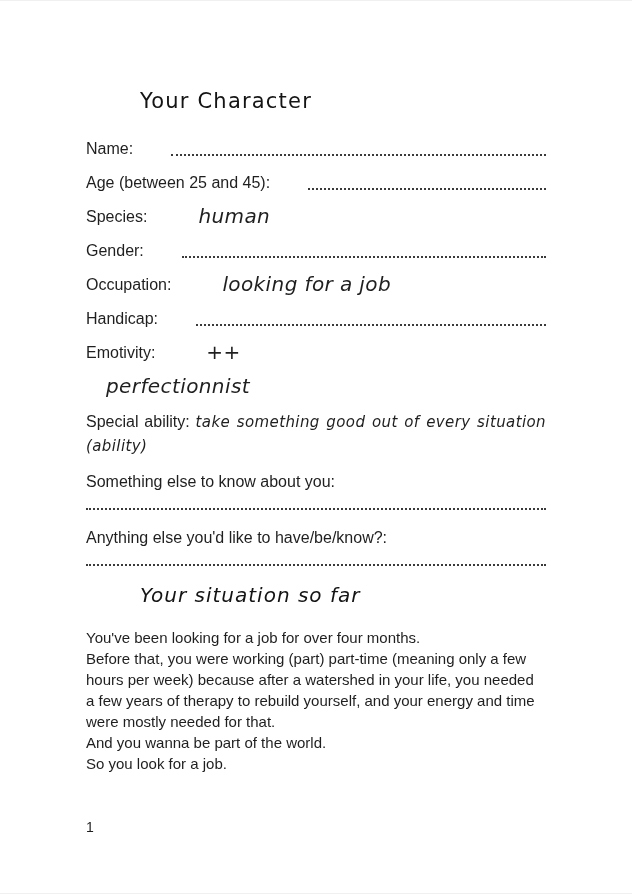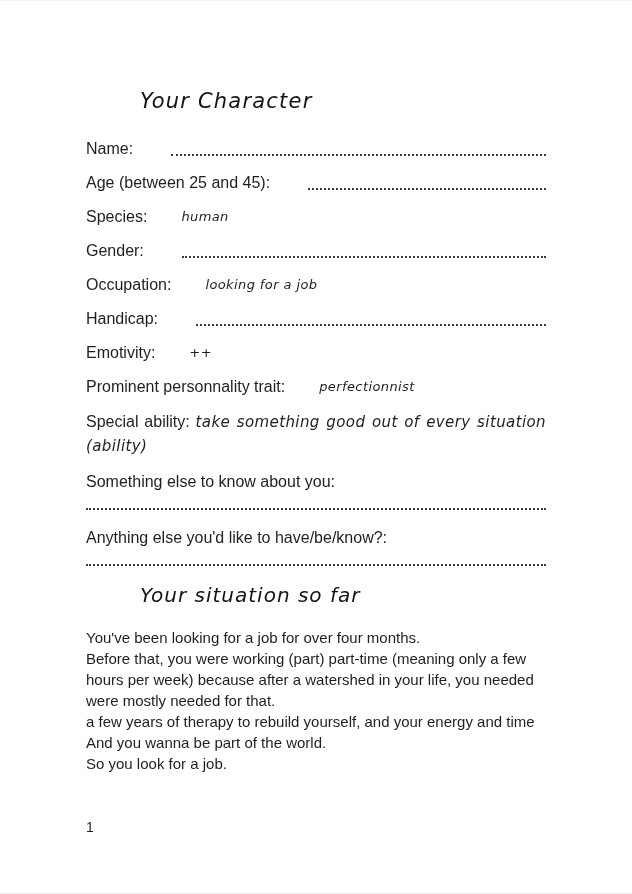--- a/index.html
+++ b/index.html
@@ -20,40 +20,39 @@
     padding: 88px 86px 0 86px;
   }
   
   .hand {
     font-family: "DejaVu Sans", sans-serif;
     font-style: italic;
     letter-spacing: 0.4px;
   }
   .section-title {
     font-family: "DejaVu Sans", sans-serif;
-    font-style: italic;
     font-size: 21px;
     letter-spacing: 1.2px;
     margin-left: 54px;
     margin-bottom: 25px;
     color: #141414;
   }
   .row {
     display: flex;
     align-items: flex-end;
     font-size: 16px;
     line-height: 21px;
     margin-bottom: 13px;
     width: 460px;
     gap: 31px;
   }
   .row .label { white-space: nowrap; }
   .row .value {
-    font-size: 13px;
-    margin-left: 3px;
+    font-size: 20px;
+    margin-left: 20px;
     white-space: nowrap;
   }
   .leader {
     flex: 1;
     border-bottom: 2px dotted #3a3a3a;
     margin: 0 0 3px 7px;
     min-width: 20px;
   }
   .special {
     width: 460px;
@@ -131,21 +130,20 @@
     <span class="label">Handicap:</span>
     <span class="leader"></span>
   </div>
 
   <div class="row">
     <span class="label">Emotivity:</span>
     <span class="value hand">++</span>
   </div>
 
   <div class="row">
-    <span class="label">Prominent personnality trait:</span>
     <span class="value hand">perfectionnist</span>
   </div>
 
   <div class="special">
     <div class="line1">
       <span class="label">Special ability:</span>
       <span class="value hand">take something good out of every situation</span>
     </div>
     <div class="line2 hand value">(ability)</div>
   </div>
@@ -155,21 +153,21 @@
 
   <div class="extra-label">Anything else you'd like to have/be/know?:</div>
   <div class="fullline"></div>
 
   <div class="situation-title">Your situation so far</div>
 
   <div class="situation-text">
     <div class="tline">You've been looking for a job for over four months.</div>
     <div class="tline">Before that, you were working (part) part-time (meaning only a few</div>
     <div class="tline">hours per week) because after a watershed in your life, you needed</div>
+    <div class="tline">a few years of therapy to rebuild yourself, and your energy and time</div>
     <div class="tline">were mostly needed for that.</div>
-    <div class="tline">a few years of therapy to rebuild yourself, and your energy and time</div>
     <div class="tline">And you wanna be part of the world.</div>
     <div class="tline">So you look for a job.</div>
   </div>
 
   <div class="page-number">1</div>
 
 </div>
 
 </body></html>

